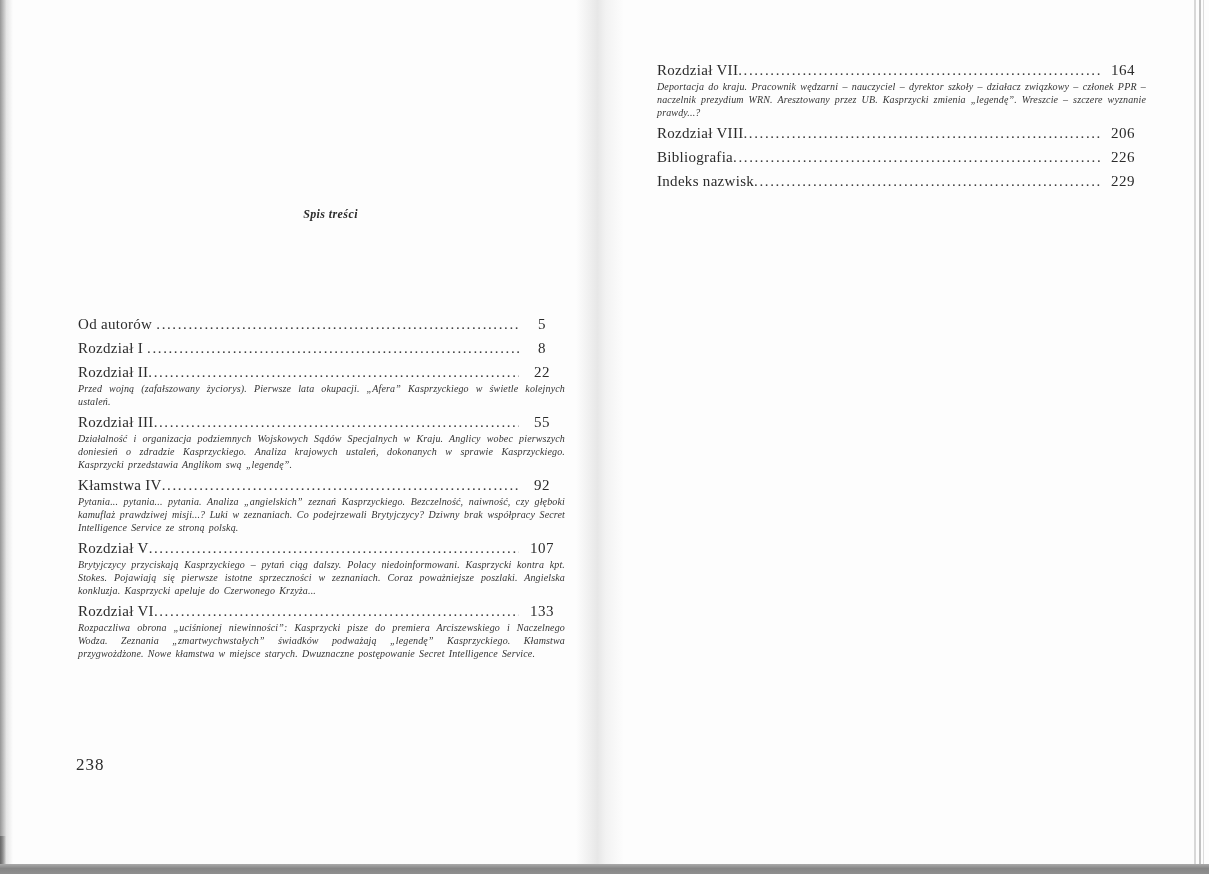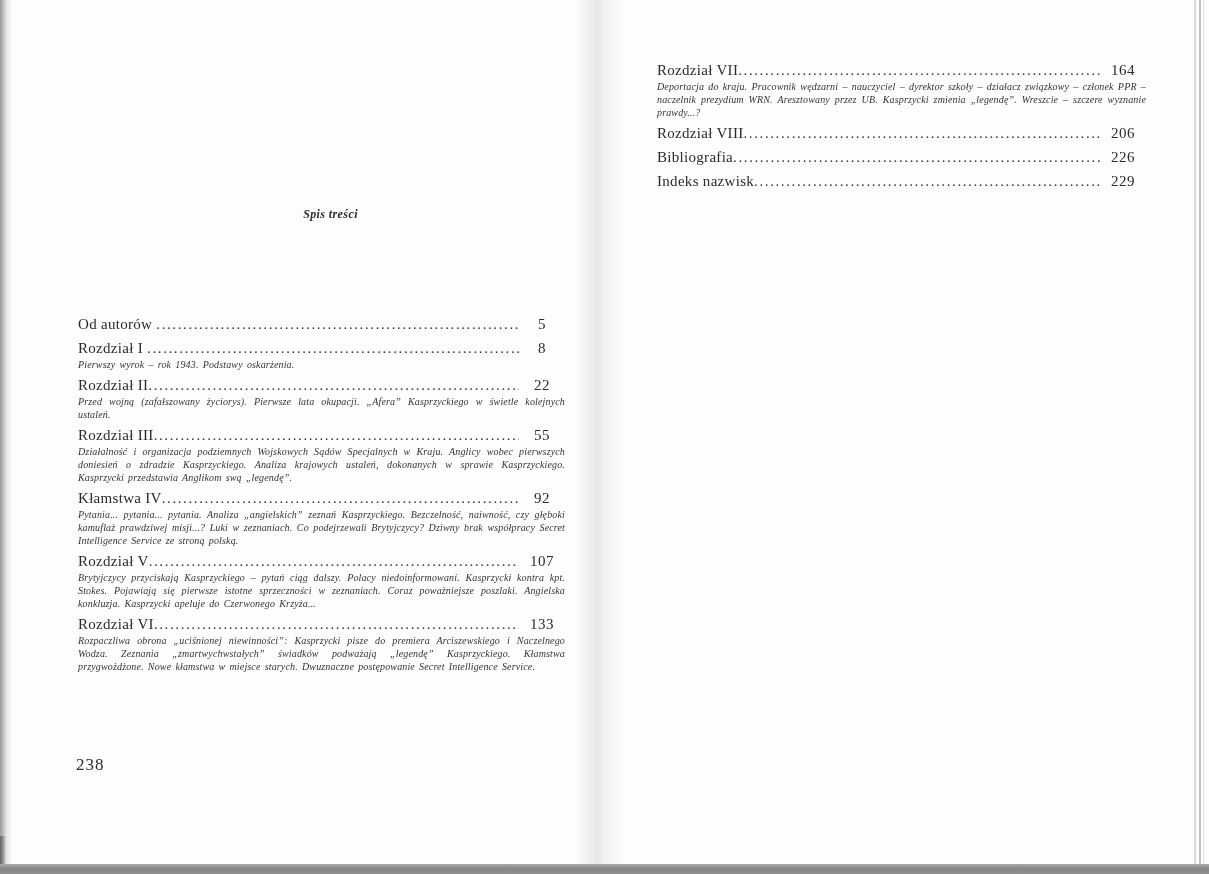--- a/index.html
+++ b/index.html
@@ -64,21 +64,20 @@
       <span class="lbl">Od autorów </span>
       <span class="dots">....................................................................................................................................................................................................................................................................</span>
       <span class="pg">5</span>
     </div>
 
     <div class="row">
       <span class="lbl">Rozdział I </span>
       <span class="dots">....................................................................................................................................................................................................................................................................</span>
       <span class="pg">8</span>
     </div>
-    <p class="desc">Pierwszy wyrok – rok 1943. Podstawy oskarżenia.</p>
 
     <div class="row">
       <span class="lbl">Rozdział II</span>
       <span class="dots">....................................................................................................................................................................................................................................................................</span>
       <span class="pg">22</span>
     </div>
     <p class="desc">Przed wojną (zafałszowany życiorys). Pierwsze lata okupacji. „Afera” Kasprzyckiego w świetle kolejnych ustaleń.</p>
 
     <div class="row">
       <span class="lbl">Rozdział III</span>

